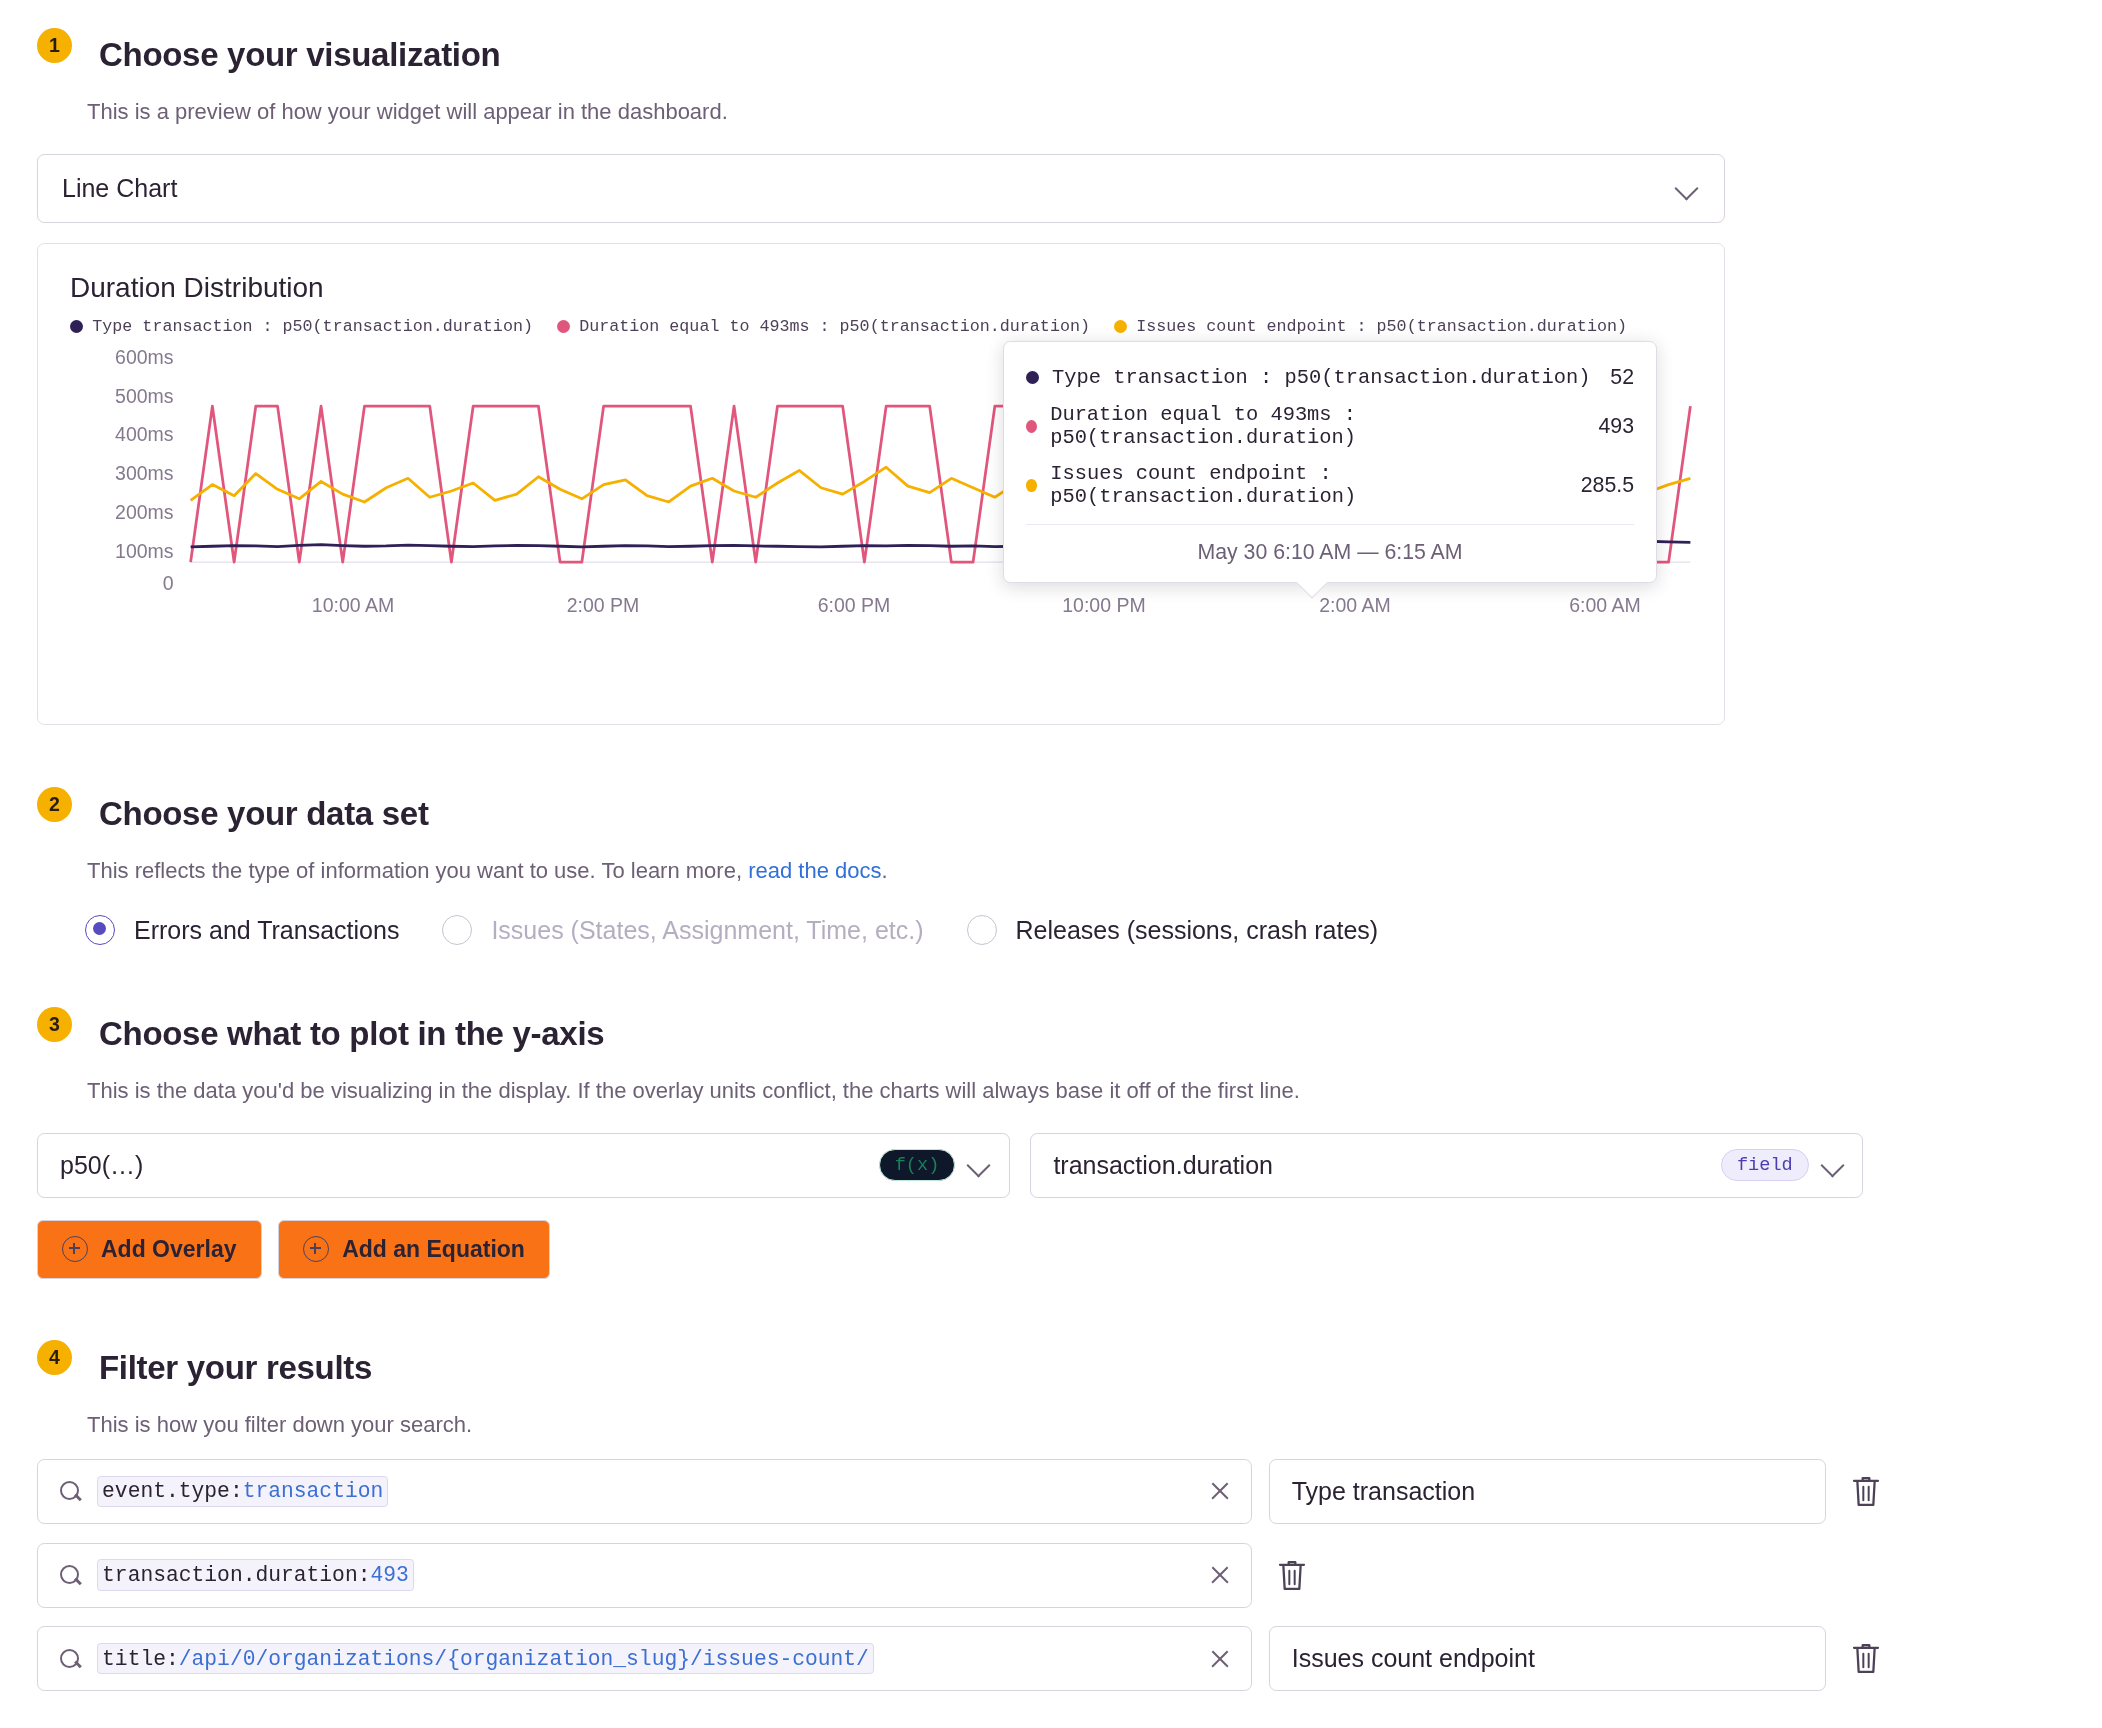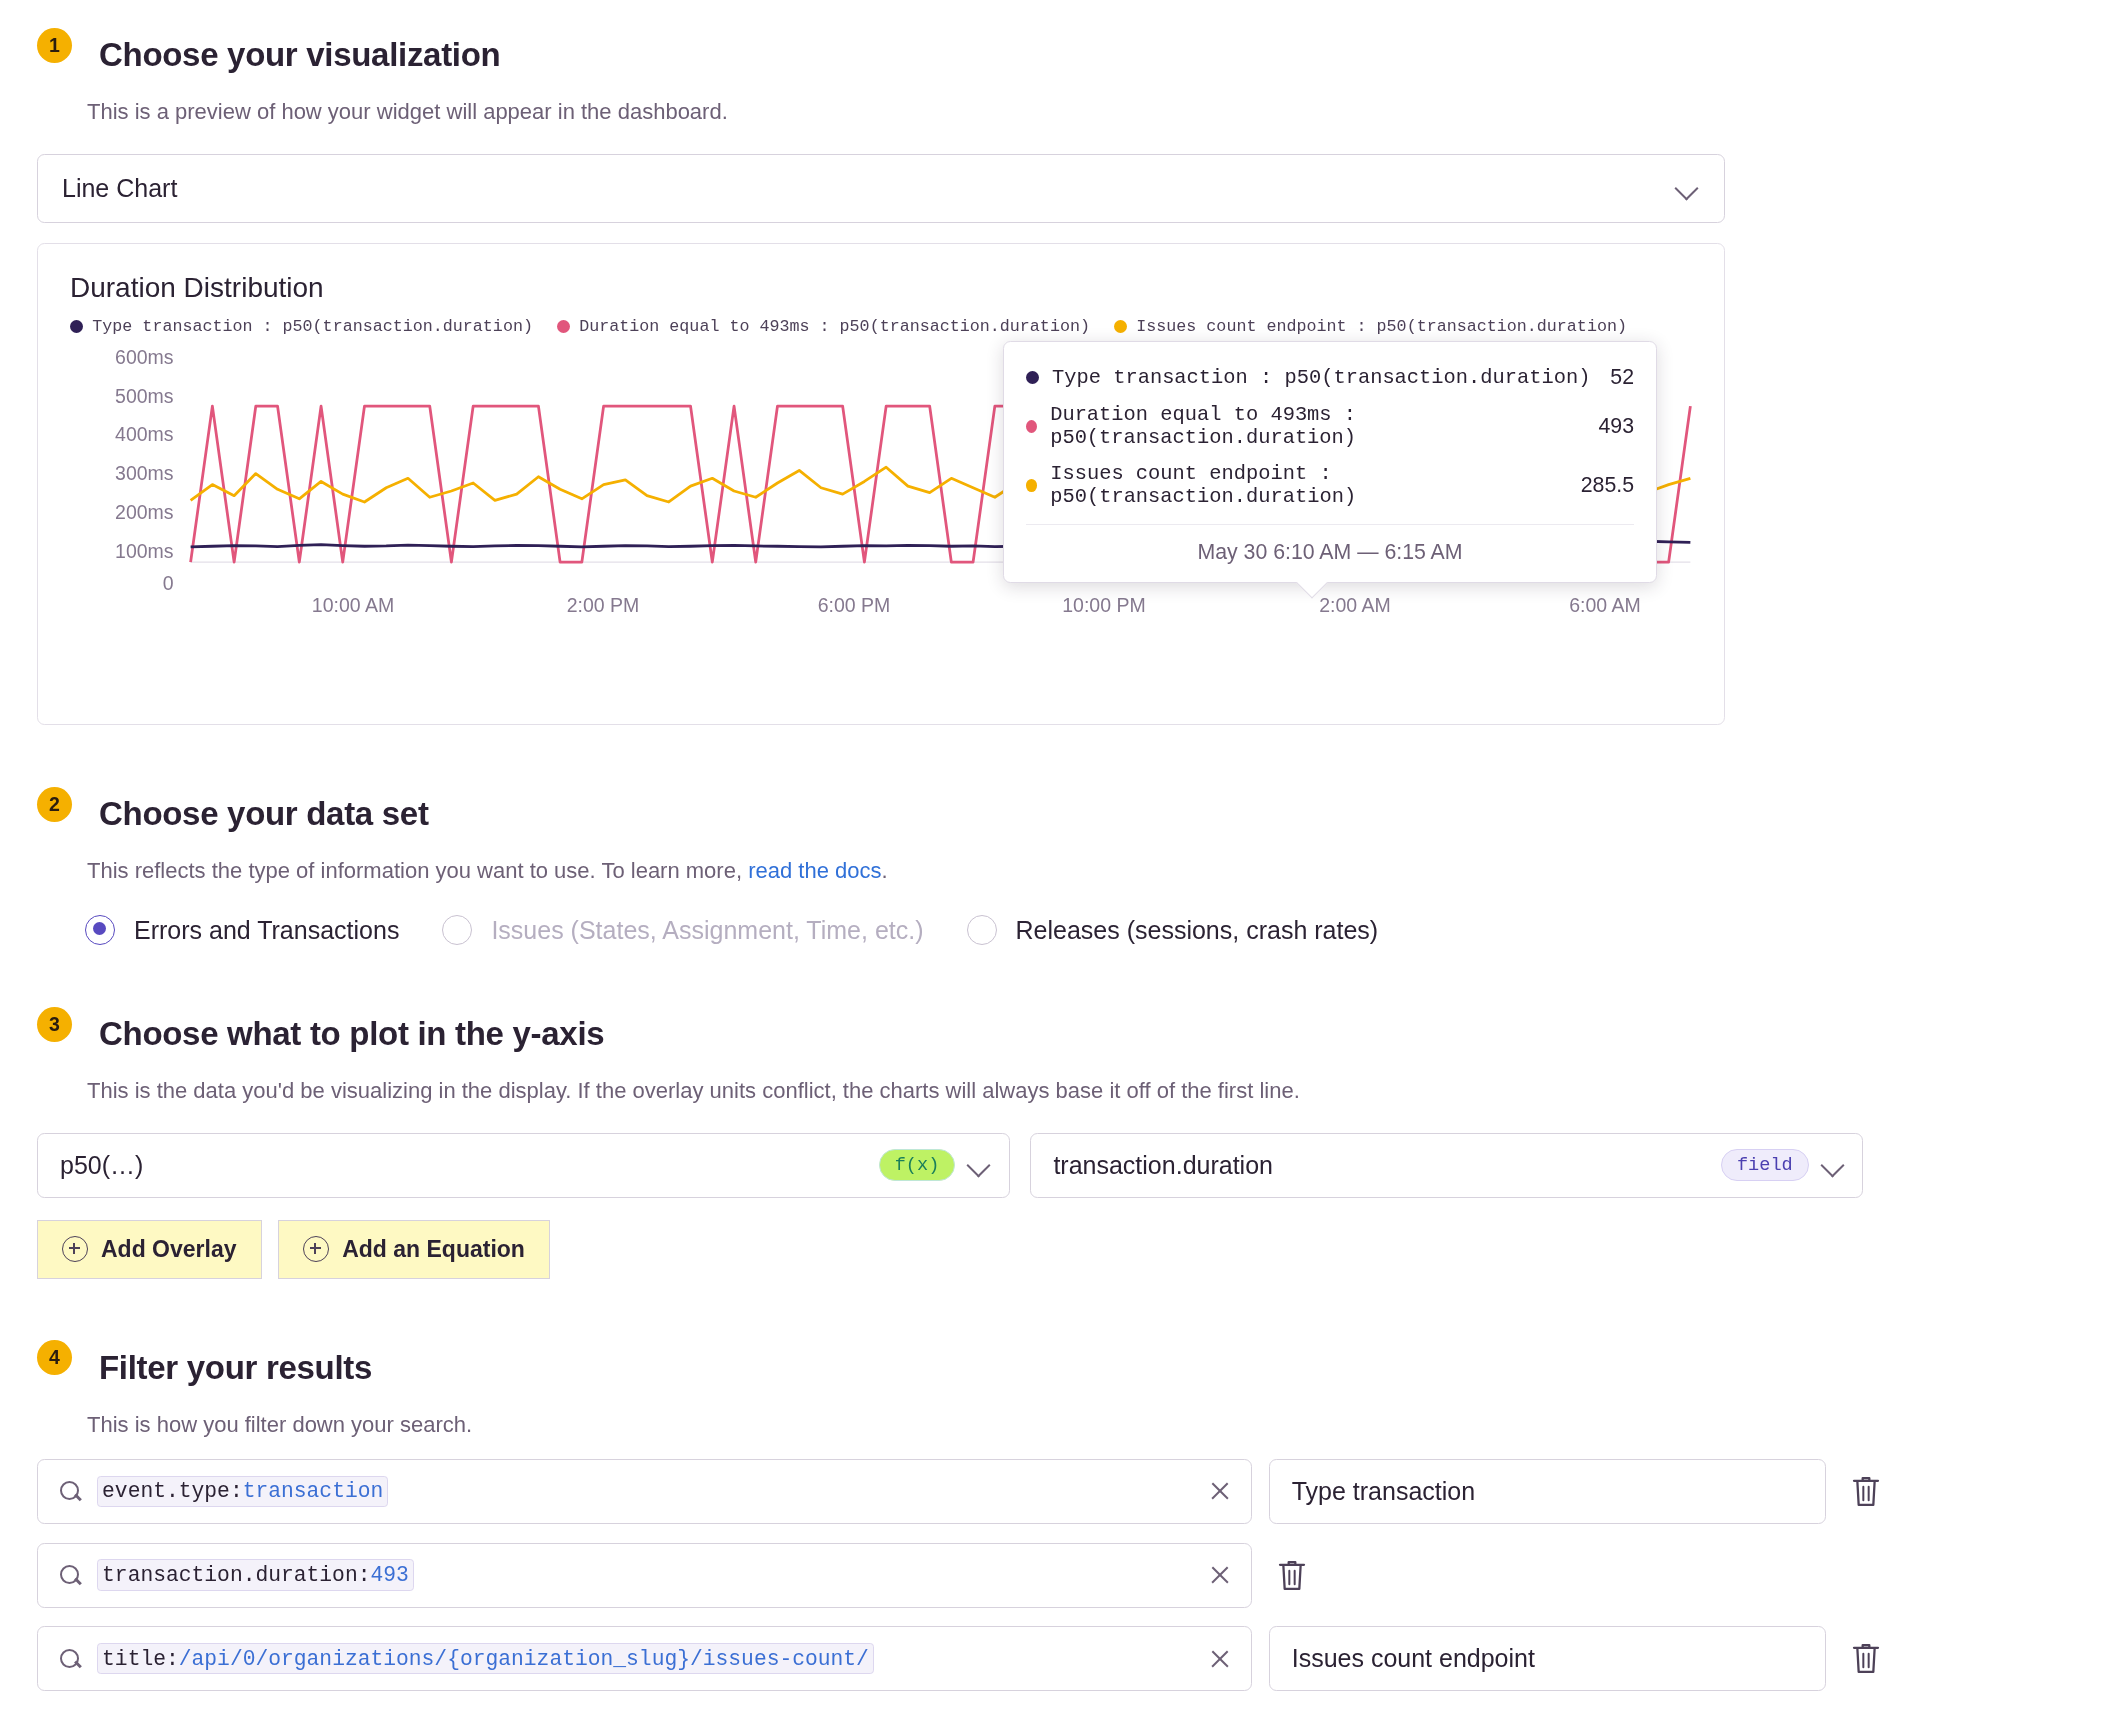--- a/index.html
+++ b/index.html
@@ -173,29 +173,29 @@
     font-size: 25px;
     justify-content: space-between;
     gap: 13px;
   }
   .pill {
     border-radius: 18.6px;
     font-size: 18.6px;
     padding: 4.6px 15px;
     font-family: "Liberation Mono", monospace;
   }
-  .pill-fx { background: #bef264; color: #1a7f5a; border: 0.9px solid #bfe7d6; }
+  .pill-fx { background: #0f172a; color: #1a7f5a; border: 0.9px solid #bfe7d6; }
   .pill-field { background: #EFECFB; color: #4b3fb0; border: 0.9px solid #d7d0f3; }
 
   .btn-row { display: flex; gap: 16.7px; margin-top: 22px; }
   .btn {
     height: 59px;
     border: 0.9px solid #d7d2dd;
-    border-radius: 0;
-    background: #fef9c3;
+    border-radius: 6px;
+    background: #f97316;
     display: flex; align-items: center; gap: 13px;
     padding: 0 24px;
     font-size: 23px; font-weight: bold;
     color: #2b2233;
   }
   .plus {
     width: 26px; height: 26px; border-radius: 50%;
     border: 1.9px solid #4d4158; position: relative; display: inline-block;
   }
   .plus::before, .plus::after {

